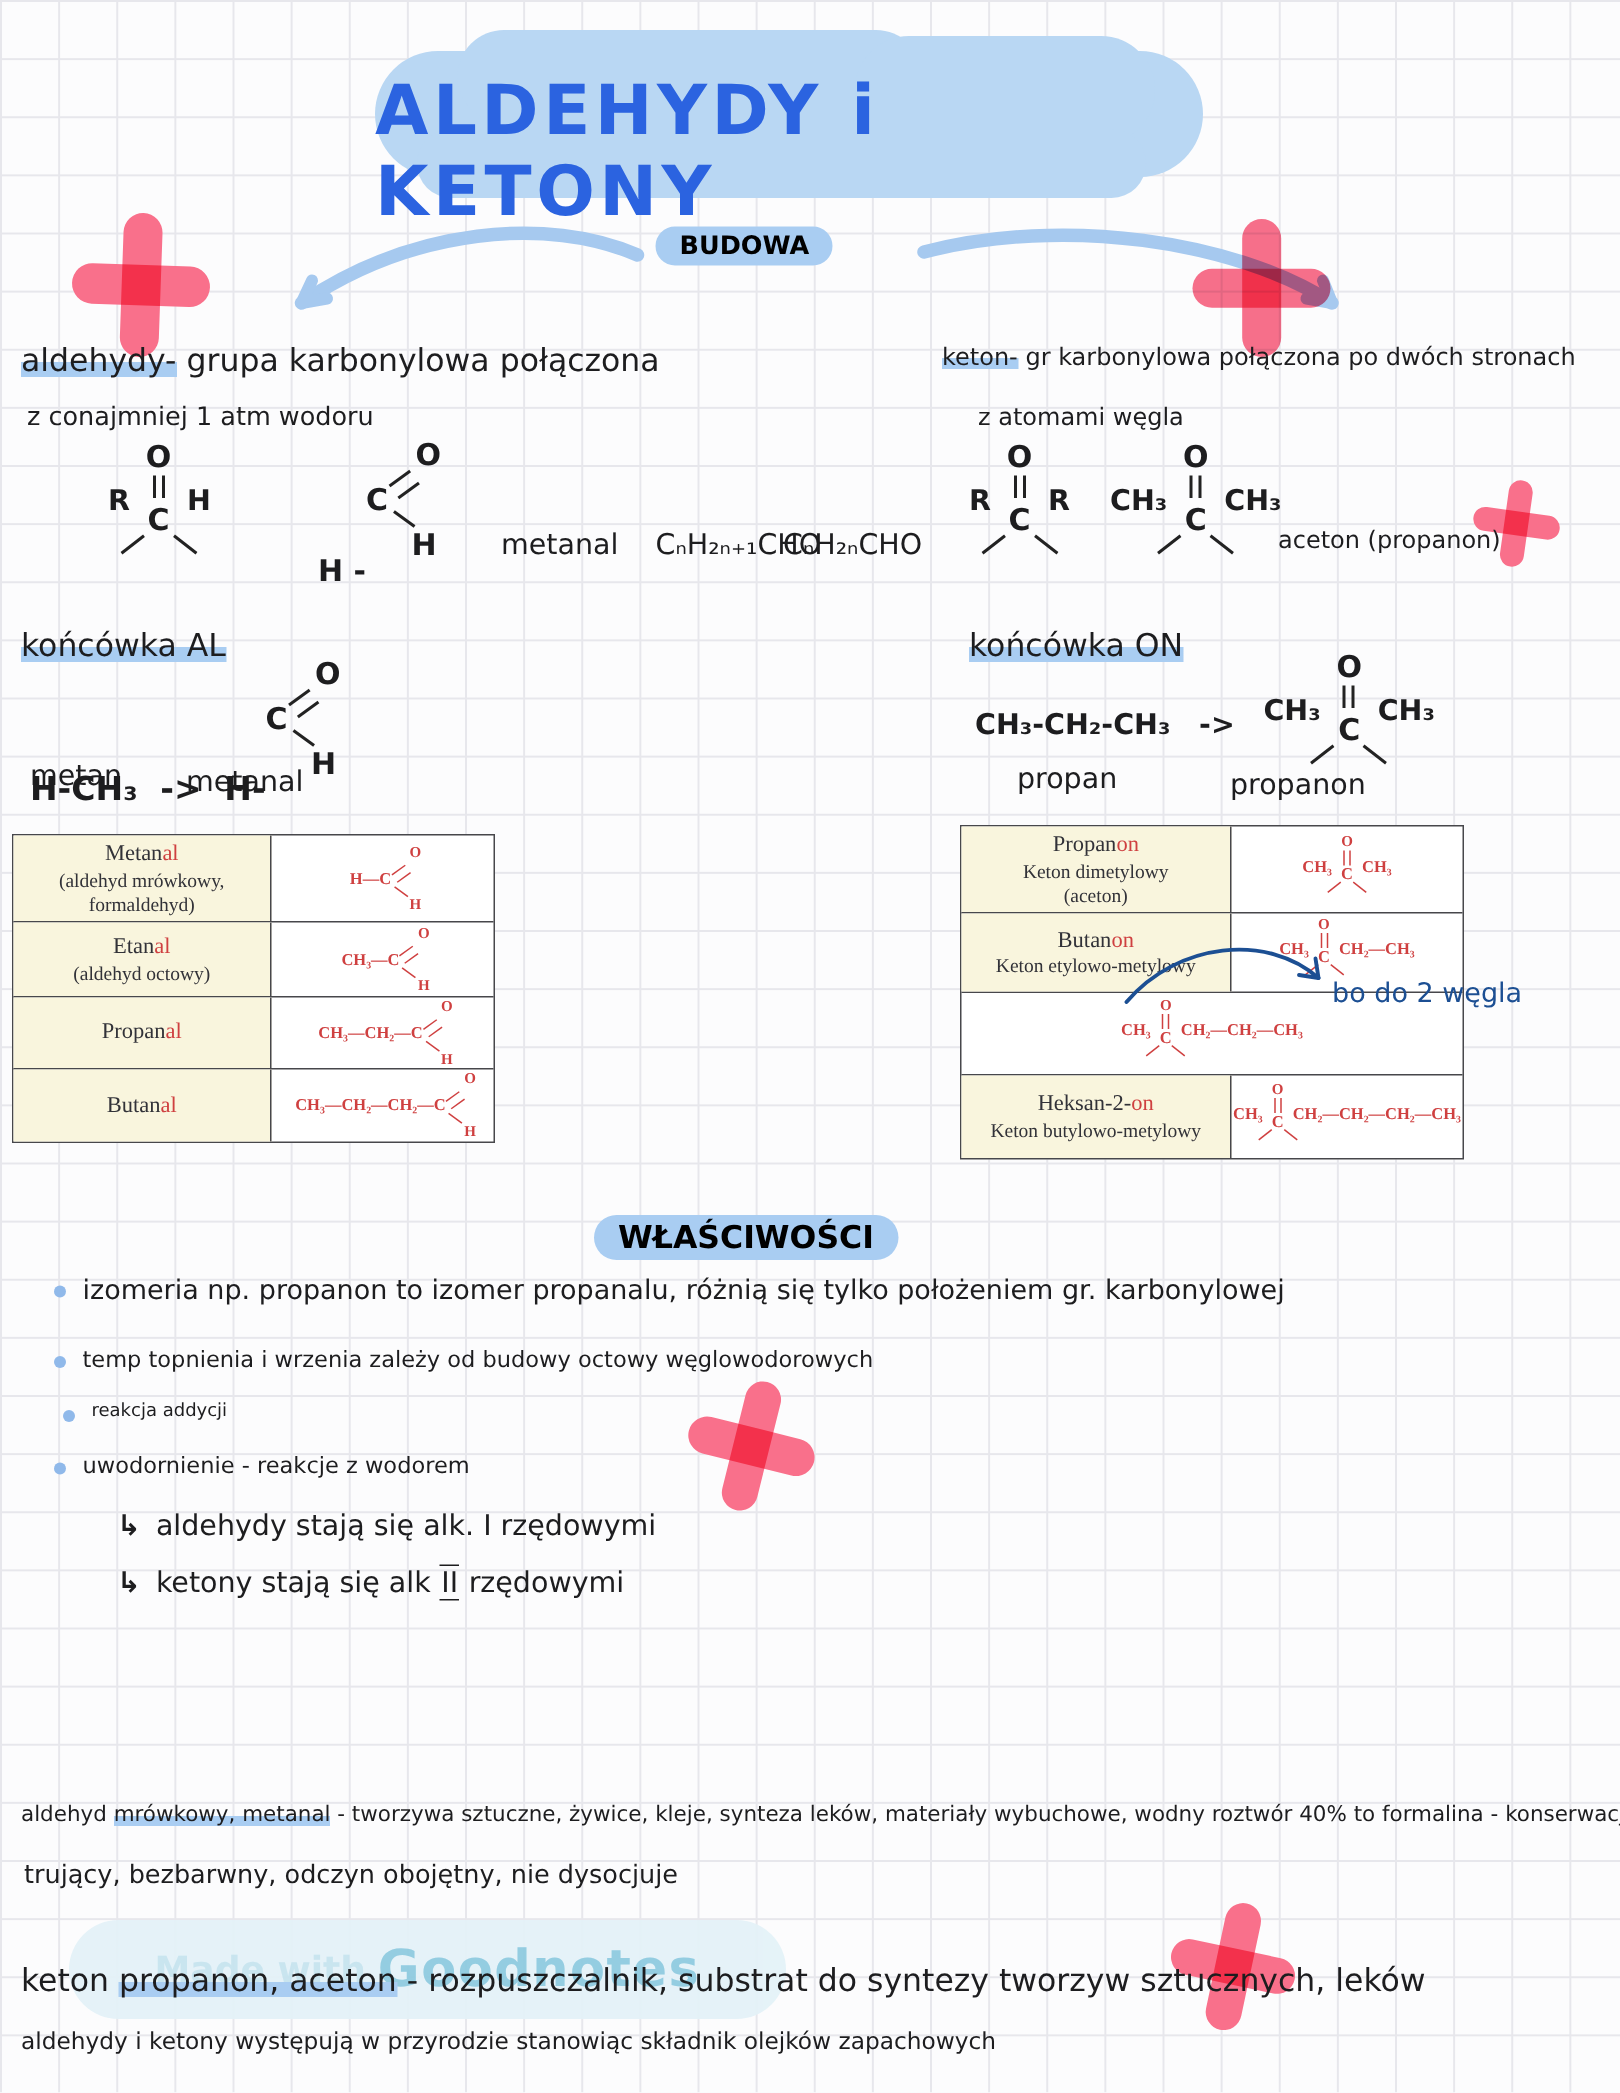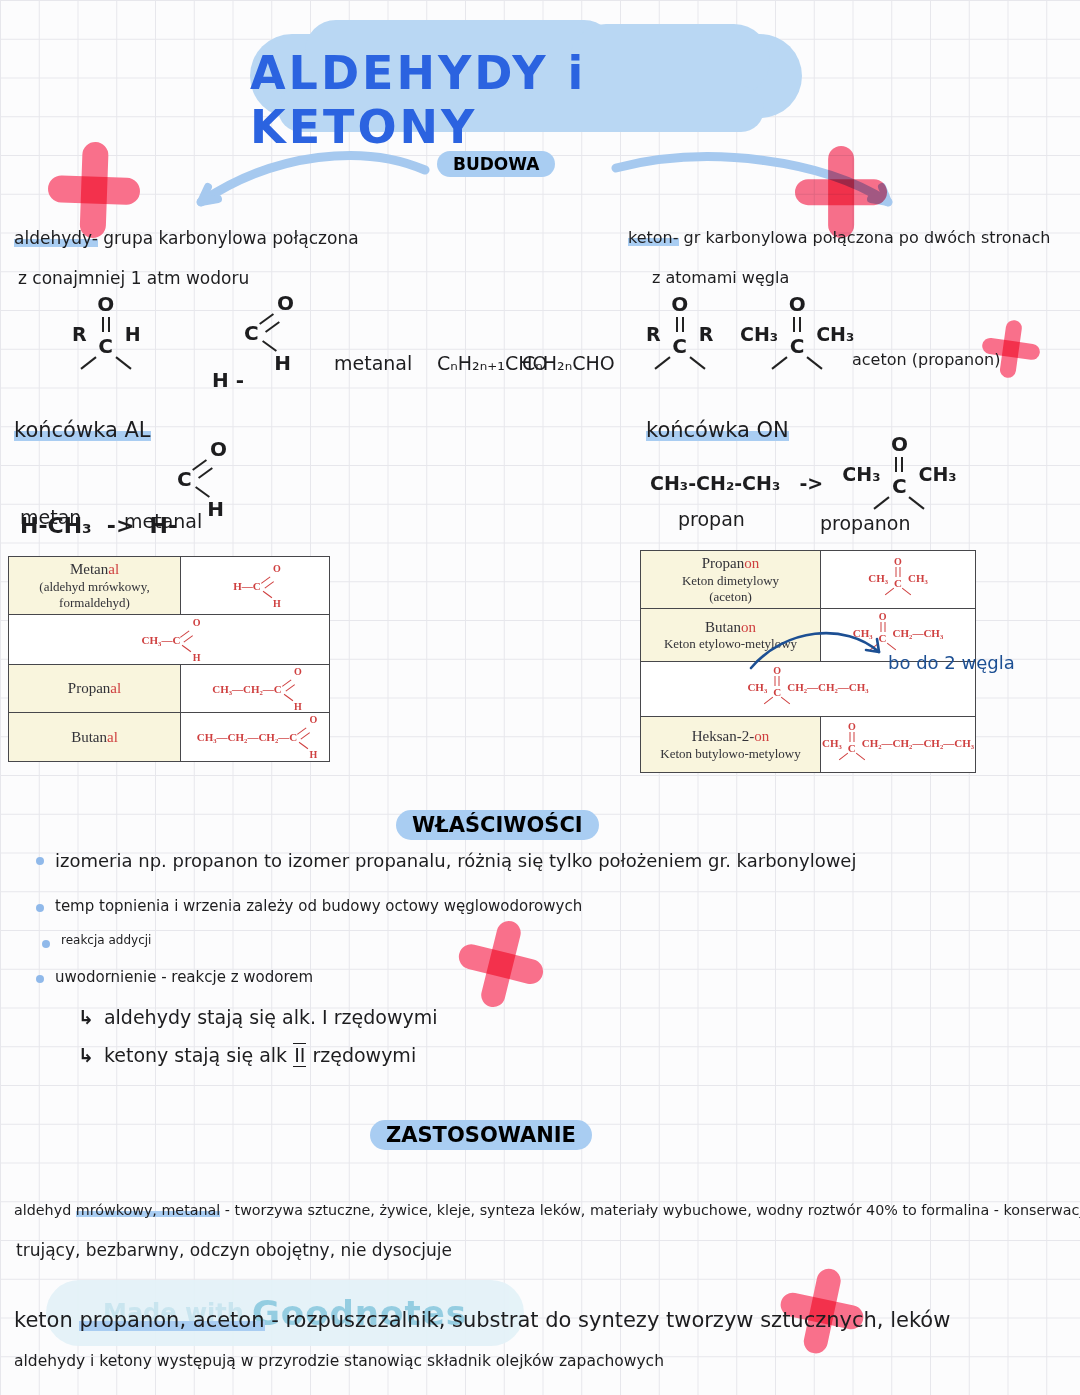--- a/index.html
+++ b/index.html
@@ -144,21 +144,21 @@
     </div>
   <div class="cross" style="left:458px;top:920px;width:86px;height:88px;transform:rotate(14deg)">
       <div class="vb"></div>
       <div class="hb"></div>
     </div>
   <div class="cross" style="left:780px;top:1268px;width:84px;height:86px;transform:rotate(12deg)">
       <div class="vb"></div>
       <div class="hb"></div>
     </div>
 
-  <div class="bline" style="left:14px;top:228px;font-size:17px">
+  <div class="bline" style="left:14px;top:228px;font-size:21px">
     <span class="hl">aldehydy-</span><span> grupa karbonylowa połączona</span>
   </div>
   <div class="bline" style="left:18px;top:268px;font-size:17px">z conajmniej 1 atm wodoru</div>
 
   <span class="kchemL abs" style="left:72px;top:292px">
     <span class="klL">R</span>
     <span class="vkL">
       <span class="o">O</span>
       <i class="vdb"></i>
       <span class="c">C</span>
@@ -248,20 +248,24 @@
       <div class="tstruct">
         <span>H—</span>
           <span class="fk">
             <b class="o">O</b>
             <b class="c">C</b>
             <b class="h">H</b>
           </span>
       </div>
     </div>
     <div class="trow" style="height:50px">
+      <div class="tname">
+        <span class="tn"><span>Etan</span><span class="suf">al</span></span>
+        <span class="tsub">(aldehyd octowy)</span>
+      </div>
       <div class="tstruct">
         <span>CH₃—</span>
           <span class="fk">
             <b class="o">O</b>
             <b class="c">C</b>
             <b class="h">H</b>
           </span>
       </div>
     </div>
     <div class="trow" style="height:48px">
@@ -385,23 +389,20 @@
     <span class="dot"></span>
     <span style="font-size:15px">uwodornienie - reakcje z wodorem</span>
   </div>
   <div class="subline" style="left:78px;top:1006px">
     <span class="larr">↳</span><span>aldehydy stają się  alk. I rzędowymi</span>
   </div>
   <div class="subline" style="left:78px;top:1044px">
     <span class="larr">↳</span><span>ketony stają się alk </span><span class="olnum">II</span><span> rzędowymi</span>
   </div>
 
-  <div class="abs" style="left:370px;top:1120px">
-    <span class="pill" style="font-size:21px">ZASTOSOWANIE</span>
-  </div>
 
   <div class="bline" style="left:14px;top:1202px;font-size:14.3px">
     <span>aldehyd </span><span class="hl">mrówkowy, metanal</span><span> - tworzywa sztuczne, żywice, kleje, synteza leków, materiały wybuchowe, wodny roztwór 40% to formalina - konserwacja preparatów</span>
   </div>
   <div class="bline" style="left:16px;top:1240px;font-size:17px">trujący, bezbarwny, odczyn obojętny, nie dysocjuje</div>
   <div class="bline" style="left:14px;top:1308px;font-size:21px">
     <span>keton </span><span class="hl">propanon, aceton</span><span> - rozpuszczalnik, substrat do syntezy tworzyw sztucznych, leków</span>
   </div>
   <div class="bline" style="left:14px;top:1352px;font-size:15.5px">aldehydy i ketony występują w przyrodzie stanowiąc składnik  olejków zapachowych</div>
 

